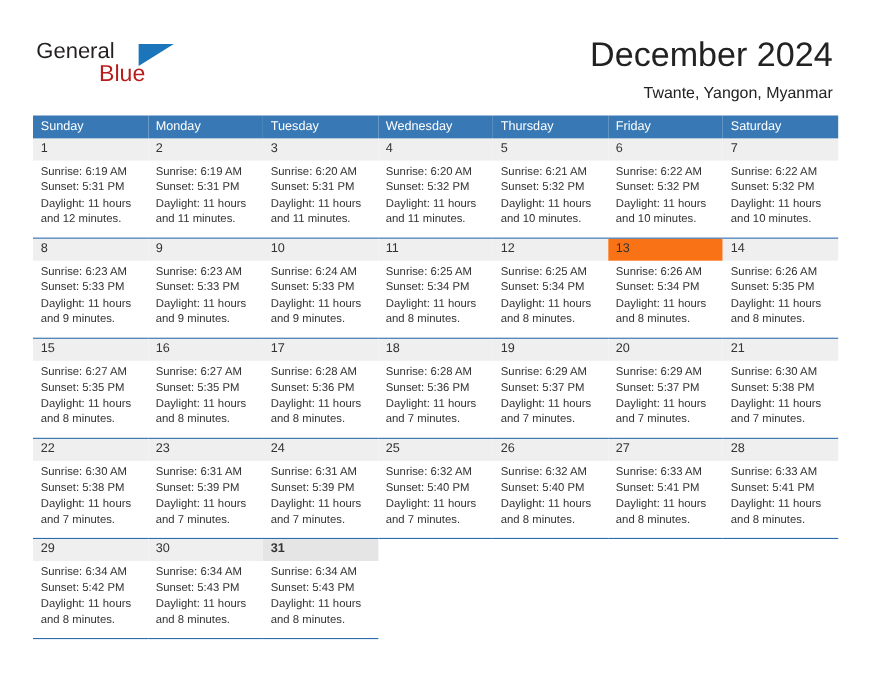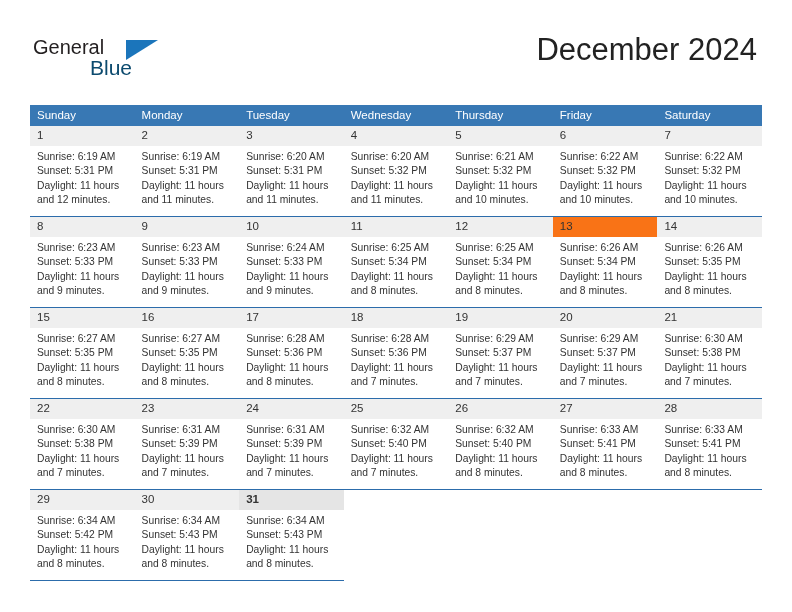--- a/index.html
+++ b/index.html
@@ -139,24 +139,25 @@
 </head>
 <body>
 
 <div class="page">
 
   <div class="header">
 
     <div class="logo">
       <span class="logo-general">General</span>
       <span class="logo-tri" style="border-left-color: rgb(27, 117, 187);"></span>
-      <span class="logo-blue" style="color: #0c4a6e;">Blue</span>
+      <span class="logo-blue" style="color: #b91c1c;">Blue</span>
     </div>
 
     <div class="title">December 2024</div>
+    <div class="subtitle">Twante, Yangon, Myanmar</div>
   </div>
 
   <div class="calendar">
     <table class="cal">
       <thead>
         <tr>
           <th style="background: rgb(56, 120, 180);">Sunday</th>
           <th style="background: rgb(56, 120, 180);">Monday</th>
           <th style="background: rgb(56, 120, 180);">Tuesday</th>
           <th style="background: rgb(56, 120, 180);">Wednesday</th>

